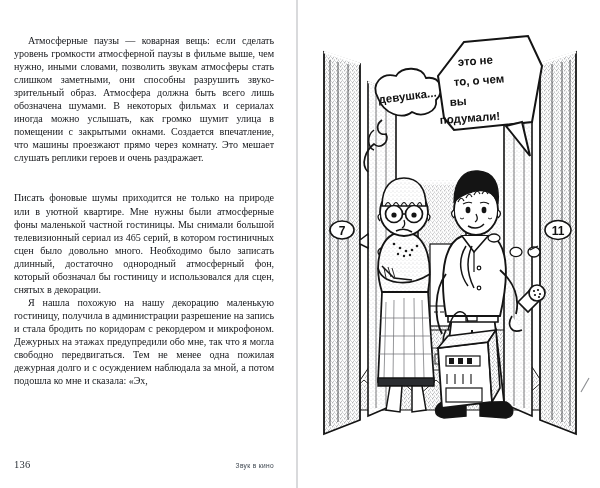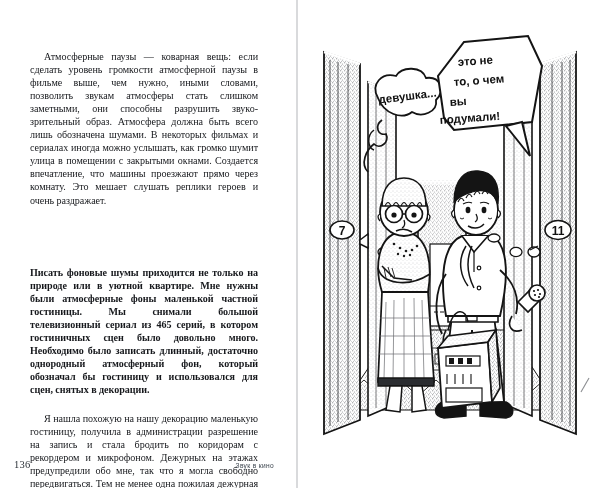--- a/index.html
+++ b/index.html
@@ -27,26 +27,26 @@
     box-sizing: border-box;
     padding: 34px 22px 0 14px;
   }
   .body-text {
     font-family: "Liberation Serif", serif;
     font-size: 10.1px;
     line-height: 13.05px;
     color: #16181c;
     text-align: justify;
     text-indent: 14px;
-    margin: 16px;
+    margin: 0;
     hyphens: auto;
     -webkit-hyphens: auto;
     letter-spacing: -0.05px;
   }
-  .body-text.no-indent { text-indent: 0; font-weight: bold; }
+  .body-text.no-indent { text-indent: 0; }
   .section-heading {
     font-family: "Liberation Sans", sans-serif;
     font-weight: bold;
     font-size: 9.6px;
     line-height: 13.4px;
     color: #16181c;
     margin: 0;
     text-indent: 0;
     letter-spacing: -0.1px;
   }

